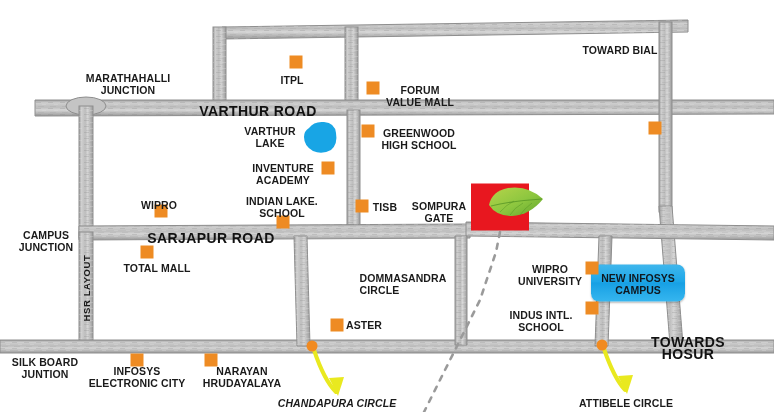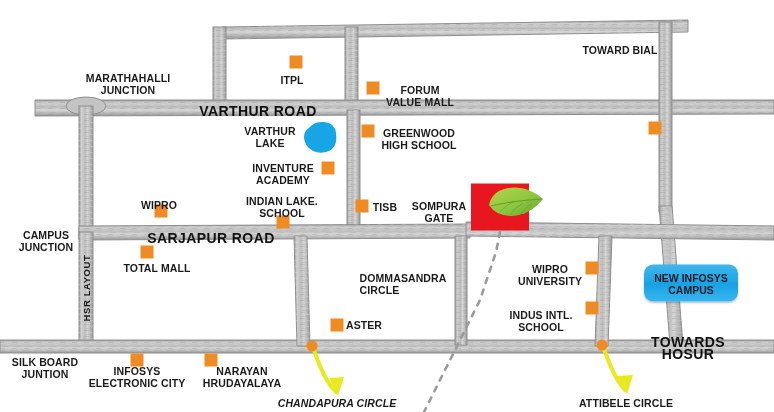--- a/index.html
+++ b/index.html
@@ -182,21 +182,21 @@
         <stop offset="0%" stop-color="#b6d44a"></stop>
         <stop offset="55%" stop-color="#8cc63f"></stop>
         <stop offset="100%" stop-color="#63a52c"></stop>
       </linearGradient>
     </defs>
     <path d="M3 20 Q6 6 22 3 Q42 0 57 14 Q44 30 26 31 Q10 31 3 20 Z" fill="url(#lg)"></path>
     <path d="M5 21 Q25 16 56 14" stroke="#4f8f22" stroke-width="1.1" fill="none" opacity=".7"></path>
     <path d="M14 27 Q20 20 28 16 M24 30 Q28 23 37 18 M34 30 Q38 24 46 18" stroke="#4f8f22" stroke-width=".8" fill="none" opacity=".55"></path>
   </svg>
 
-  <div class="infosys-box" style="left:691px;top:283px;">
+  <div class="infosys-box" style="left:638px;top:283px;border-radius:8px;">
     <span>NEW INFOSYS
 CAMPUS</span>
   </div>
 
   <div class="mk" style="left:296px;top:62px;"></div>
   <div class="mk" style="left:373px;top:88px;"></div>
   <div class="mk" style="left:368px;top:131px;"></div>
   <div class="mk" style="left:655px;top:128px;"></div>
   <div class="mk" style="left:328px;top:168px;"></div>
   <div class="mk" style="left:161px;top:211px;"></div>

